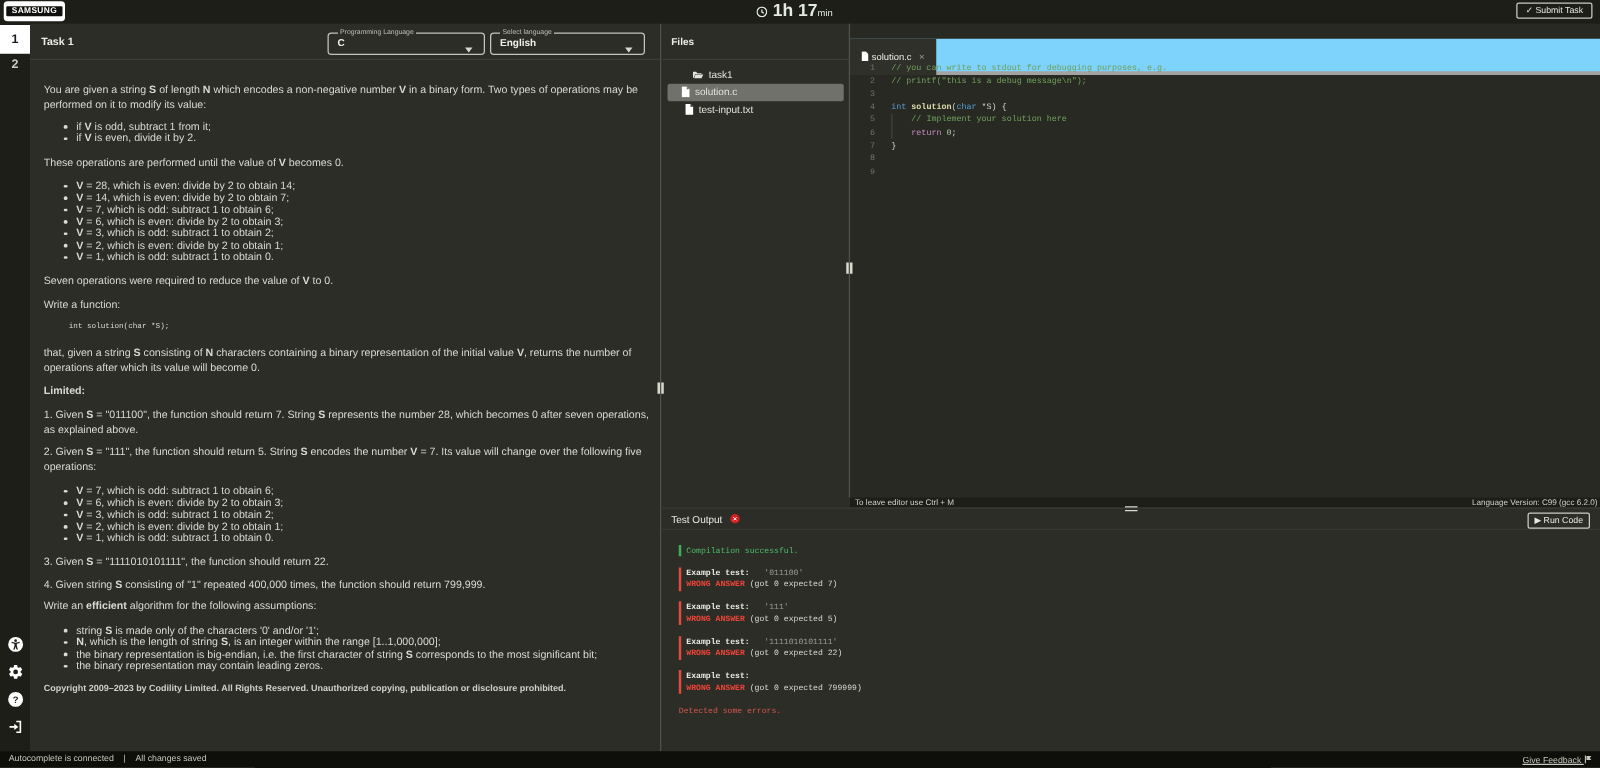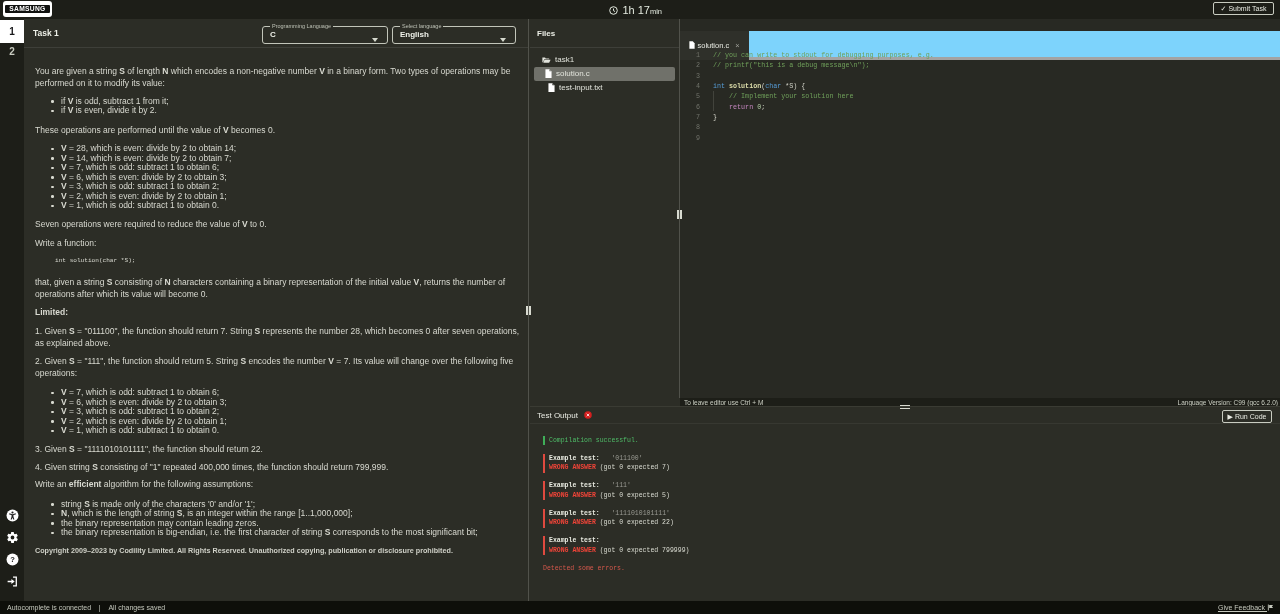--- a/index.html
+++ b/index.html
@@ -3,21 +3,21 @@
 <meta charset="utf-8">
 <style>
   * { margin:0; padding:0; box-sizing:border-box; }
   html,body { width:1280px; height:614px; overflow:hidden; background:#2c2d26; }
   body { font-family:"Liberation Sans",sans-serif; position:relative; }
   #topbar { position:absolute; left:0; top:0; width:1280px; height:19px; background:#1d1e18; }
   .slogo { position:absolute; left:3px; top:1px; width:49px; height:16px; background:#fff; border-radius:3px; }
   .slogo .inner { position:absolute; left:2px; top:4px; right:2px; bottom:4px; background:#10110f; border-radius:1px;
     color:#fff; font-size:6.7px; font-weight:bold; letter-spacing:0.3px; text-align:center; line-height:8px; }
   #timer { position:absolute; left:0; top:0; width:1280px; height:19px; text-align:center; color:#e3eadf; padding-right:9px; }
-  #timer .big { font-size:11px; font-weight:normal; }
+  #timer .big { font-size:14px; font-weight:bold; }
   #timer .small { font-size:7.5px; font-weight:normal; }
   #submitbtn { position:absolute; right:6px; top:2px; width:61px; height:13px; border:1px solid #c9ccc1; border-radius:2px;
     color:#e8eae2; font-size:7px; line-height:11px; text-align:center; }
   #sidebar { position:absolute; left:0; top:19px; width:24px; height:582px; background:#1d1e18; }
   .tab1 { position:absolute; left:0; top:1px; width:24px; height:23px; background:#fff; color:#19191b;
     font-size:10px; font-weight:bold; text-align:center; line-height:23px; }
   .tab2 { position:absolute; left:0; top:24px; width:24px; height:20px; color:#c9ccc1; font-size:10px; font-weight:bold; text-align:center; line-height:17px; }
   .sideicons { position:absolute; left:0; bottom:13.5px; width:24px; }
   .sideicons svg { display:block; margin:8.7px auto 0; }
   .sideicons svg:first-child { margin-top:0; }
@@ -163,33 +163,33 @@
       <li><b>V</b> = 3, which is odd: subtract 1 to obtain 2;</li>
       <li><b>V</b> = 2, which is even: divide by 2 to obtain 1;</li>
       <li><b>V</b> = 1, which is odd: subtract 1 to obtain 0.</li>
     </ul>
     <p style="margin-top:7.2px">3. Given <b>S</b> = "1111010101111", the function should return 22.</p>
     <p style="margin-top:5.5px">4. Given string <b>S</b> consisting of "1" repeated 400,000 times, the function should return 799,999.</p>
     <p style="margin-top:5.1px">Write an <b>efficient</b> algorithm for the following assumptions:</p>
     <ul style="margin-top:9.6px">
       <li>string <b>S</b> is made only of the characters '0' and/or '1';</li>
       <li><b>N</b>, which is the length of string <b>S</b>, is an integer within the range [1..1,000,000];</li>
+      <li>the binary representation is big-endian, i.e. the first character of string <b>S</b> corresponds to the most significant bit;</li>
       <li>the binary representation may contain leading zeros.</li>
-      <li>the binary representation is big-endian, i.e. the first character of string <b>S</b> corresponds to the most significant bit;</li>
     </ul>
     <p class="copy" style="margin-top:8px">Copyright 2009–2023 by Codility Limited. All Rights Reserved. Unauthorized copying, publication or disclosure prohibited.</p>
   </div>
 </div>
 
 <div id="files">
   <div class="fhead">
       <div class="t">Files</div>
     </div>
   <div class="tree">
-    <div class="trow" style="padding-left:12px"><svg width="9" height="8" viewBox="0 0 24 20">
+    <div class="trow" style="padding-left:24px"><svg width="9" height="8" viewBox="0 0 24 20">
           <path fill="#e2e4dc" d="M1 3 h7 l2 3 h9 v2 H6 L3 16 H1 z"></path>
           <path fill="#e2e4dc" d="M6.5 9 H23 L19 17 H3.5 z"></path>
         </svg>task1</div>
     <div class="trow sel" style="padding-left:11px"><svg width="7" height="9" viewBox="0 0 16 20">
           <path fill="#fff" d="M1 0 h9 l5 5 v15 H1 z"></path>
           <path fill="#70716a" d="M10 0 l5 5 h-5 z"></path>
         </svg>solution.c</div>
     <div class="trow" style="padding-left:18px"><svg width="7" height="9" viewBox="0 0 16 20">
           <path fill="#fff" d="M1 0 h9 l5 5 v15 H1 z"></path>
           <path fill="#2c2d26" d="M10 0 l5 5 h-5 z"></path>

